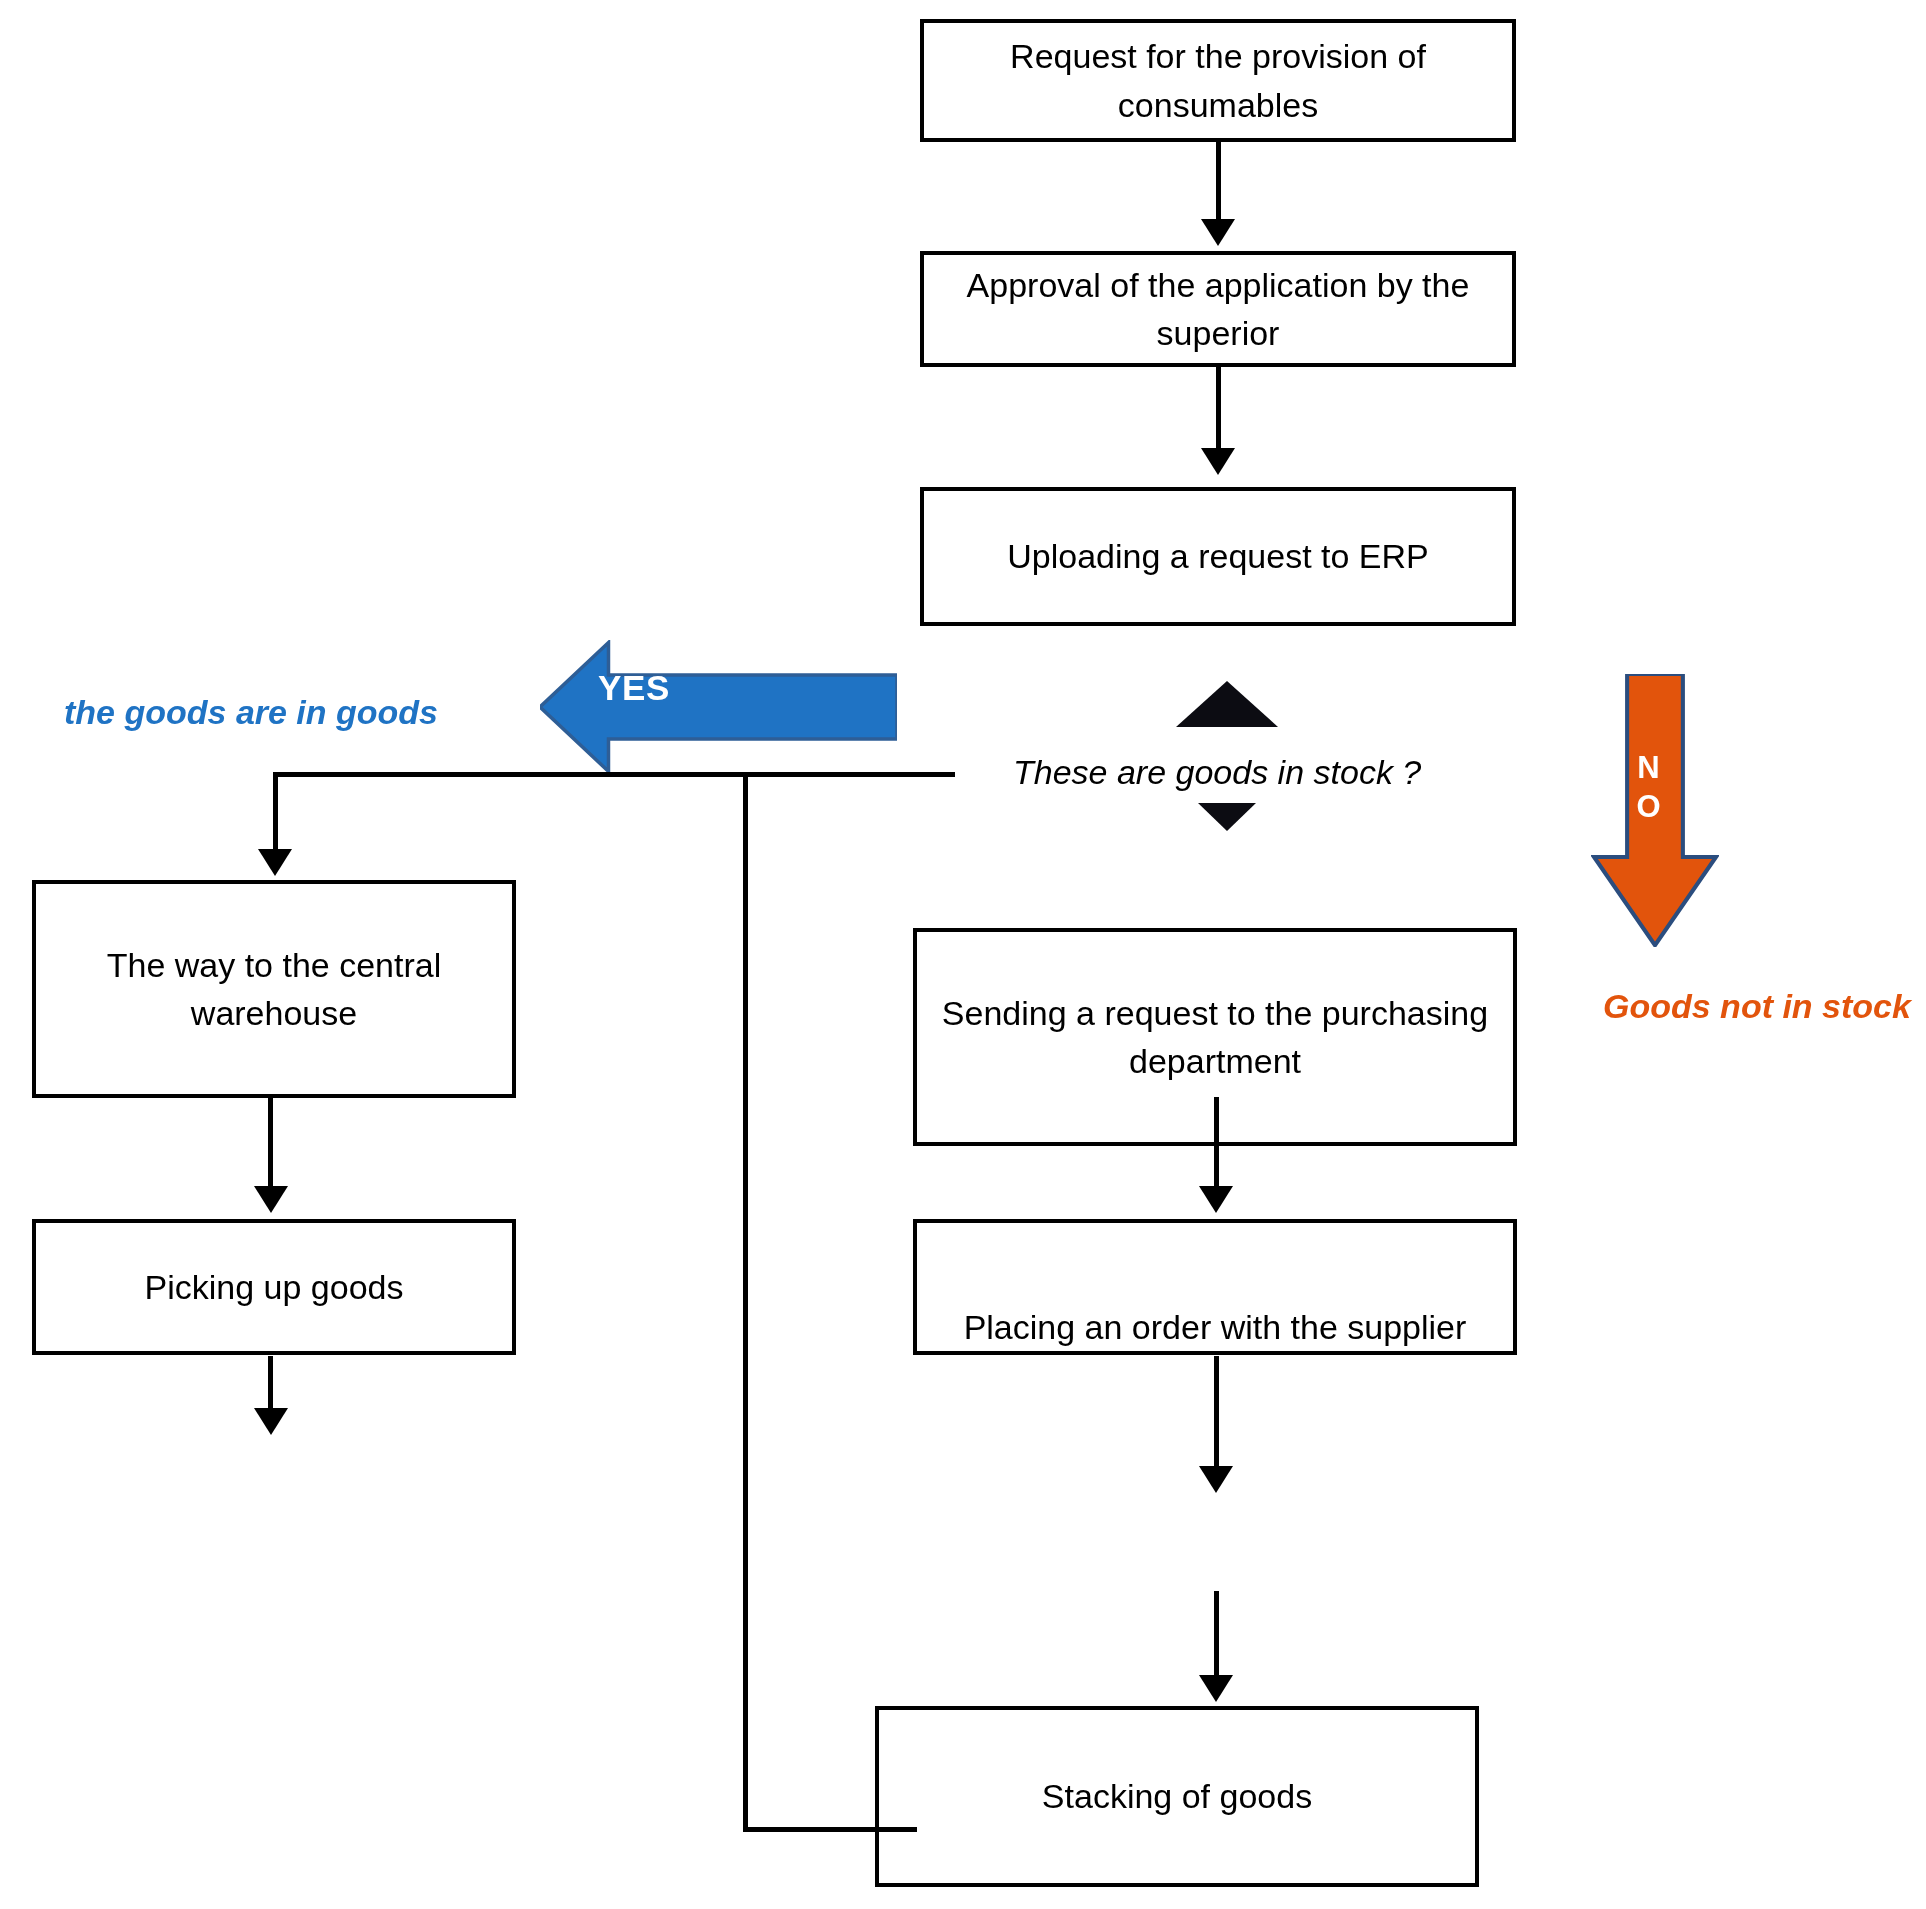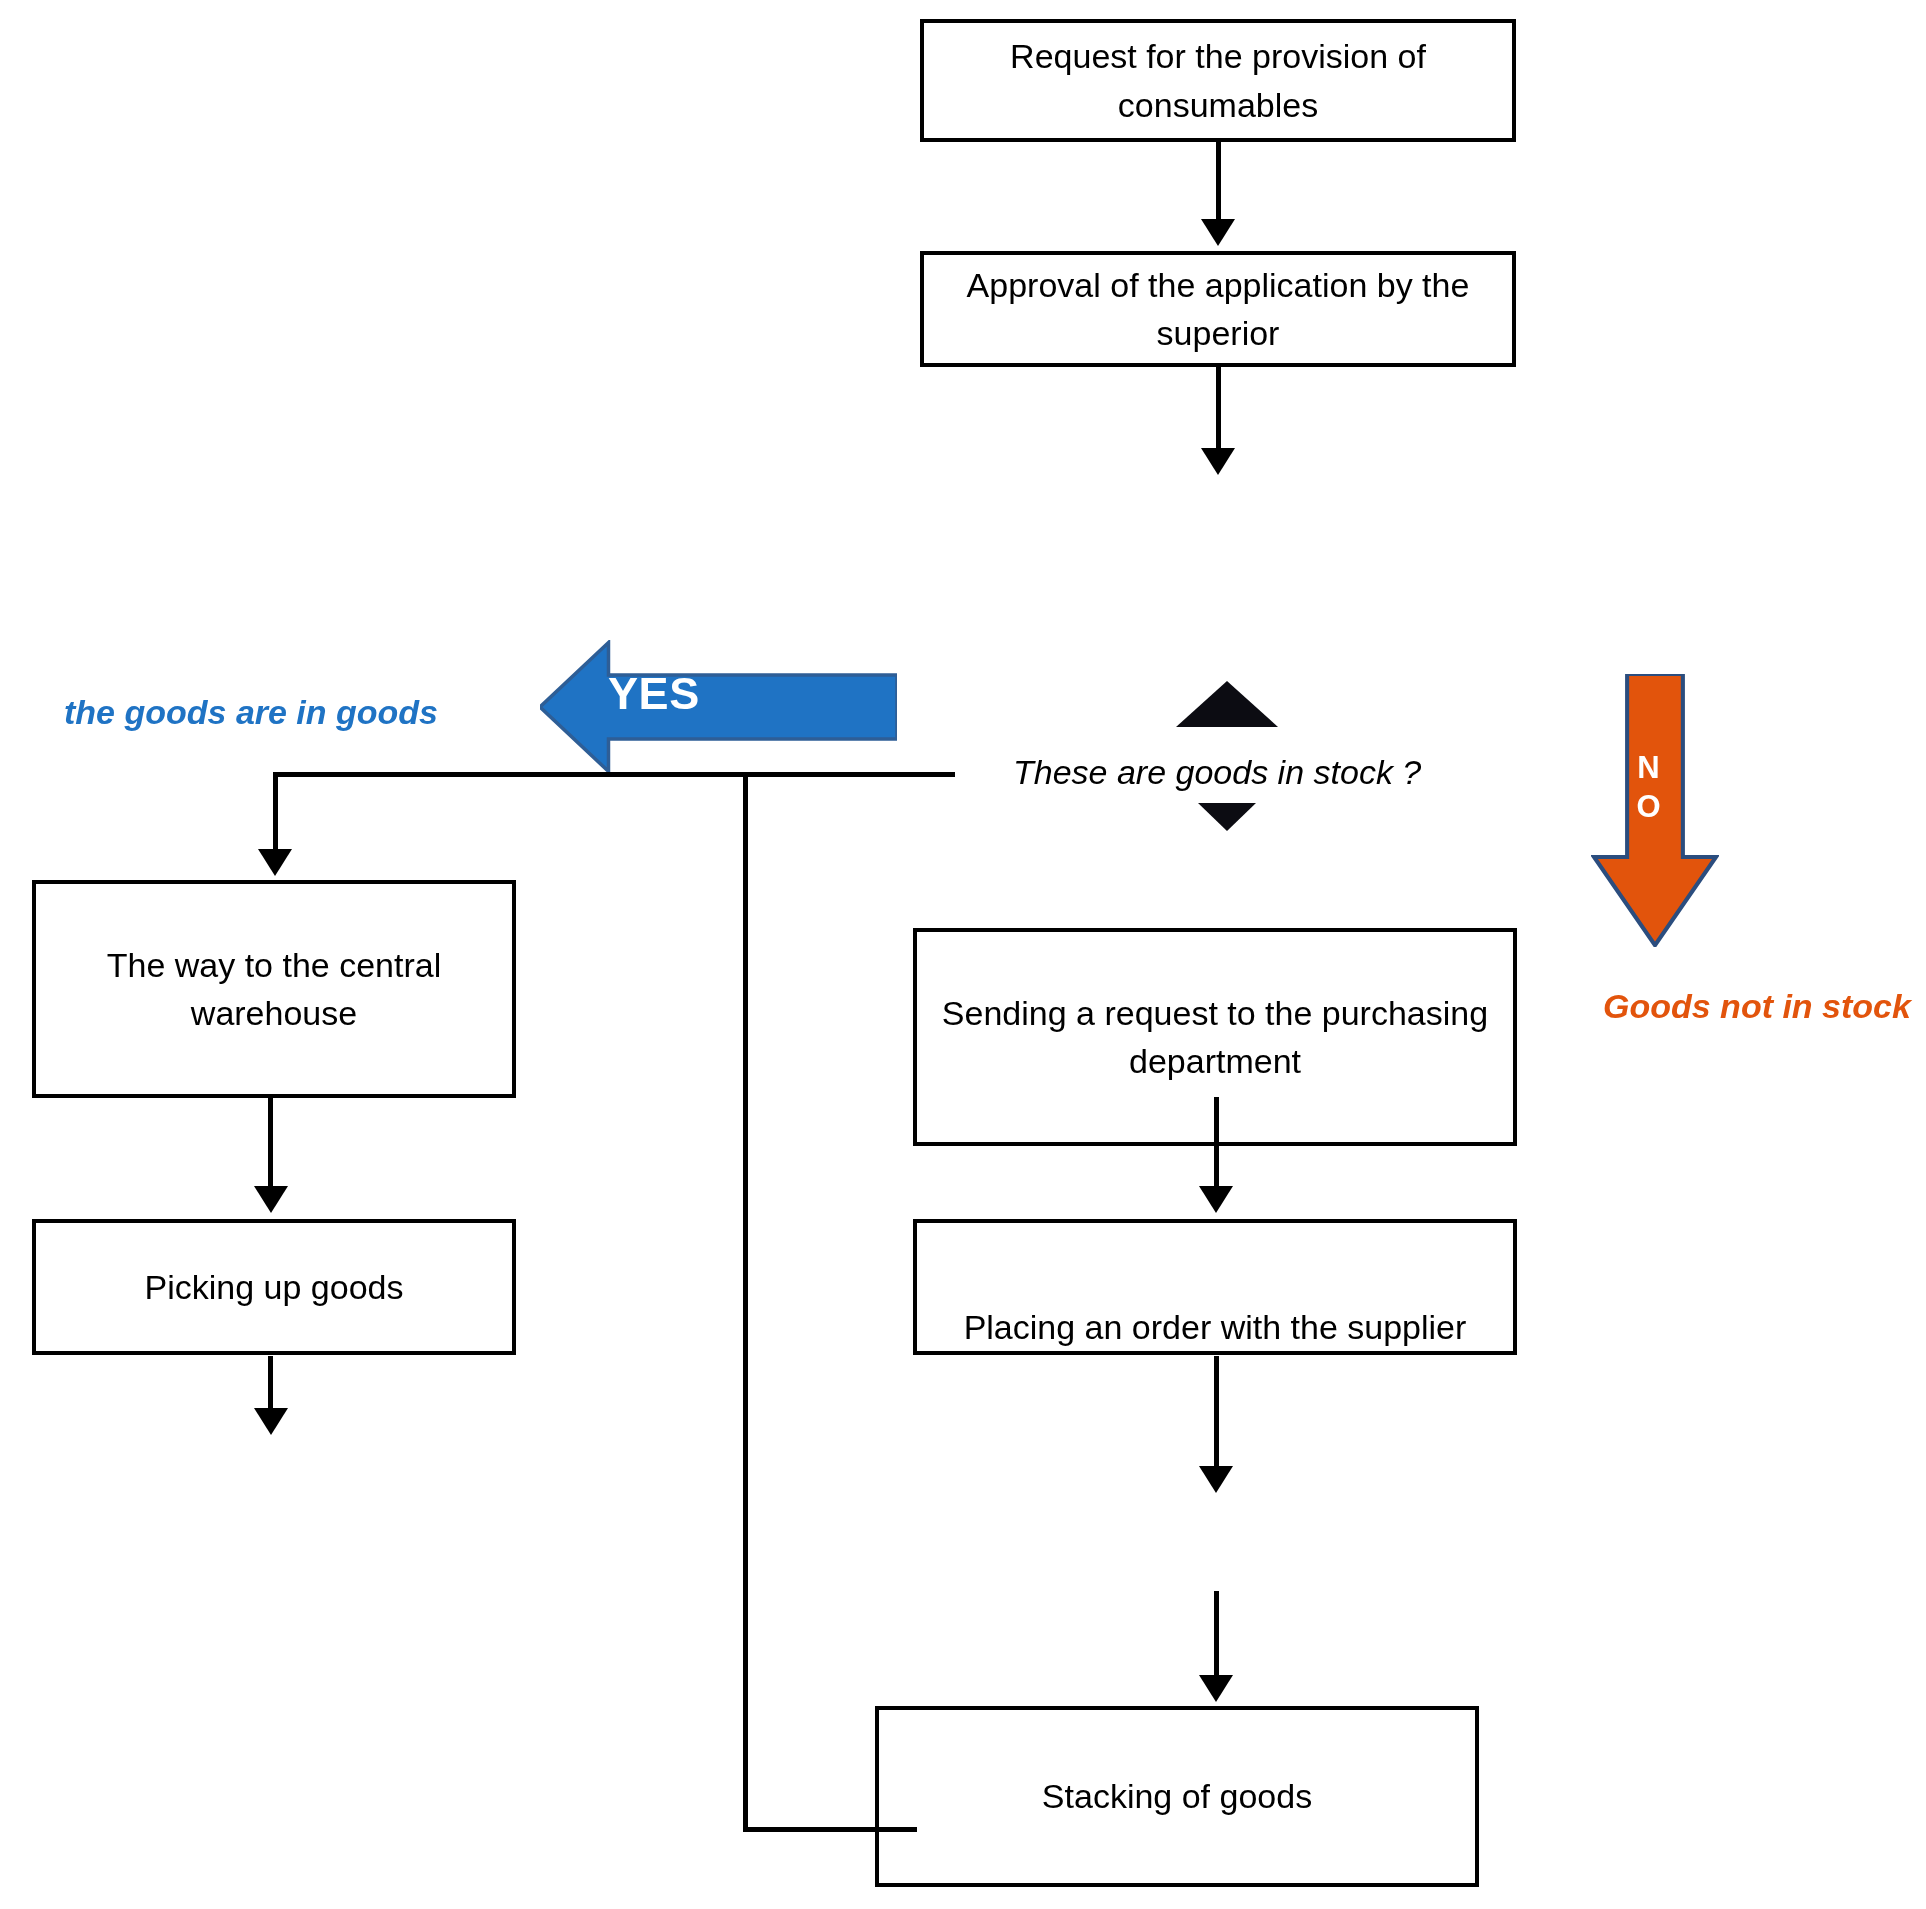--- a/index.html
+++ b/index.html
@@ -86,23 +86,22 @@
     width: 357px;
     height: 134px;
   }
   .yes-arrow svg { display: block; }
   .yes-label {
     position: absolute;
     left: 598px;
     top: 668px;
     color: #ffffff;
     font-weight: bold;
-    font-size: 45px;
+    font-size: 35px;
     letter-spacing: 0.6px;
-    margin-left: 10px;
   }
 
   
   .no-arrow {
     position: absolute;
     left: 1591px;
     top: 674px;
     width: 128px;
     height: 273px;
   }
@@ -142,20 +141,23 @@
   <div class="vline" style="left:1216px; top:142px; height:87px;"></div>
   <div class="arrowhead-down" style="left:1201px; top:219px;"></div>
 
   <div class="node" style="left:920px; top:251px; width:596px; height:116px;">
     <span>Approval of the application by the superior</span>
   </div>
 
   <div class="vline" style="left:1216px; top:367px; height:90px;"></div>
   <div class="arrowhead-down" style="left:1201px; top:448px;"></div>
 
+  <div class="node" style="left:920px; top:487px; width:596px; height:139px;">
+    <span>Uploading a request to ERP</span>
+  </div>
 
   <div class="tri-up" style="left:1176px; top:681px;"></div>
   <div class="decision-label" style="left:981px; top:753px;">These are goods in stock ?</div>
   <div class="tri-down" style="left:1198px; top:803px;"></div>
 
   <div class="yes-arrow">
     <svg width="357" height="134" viewBox="0 0 615 230">
       <polygon points="0,115 118,4 118,60 615,60 615,170 118,170 118,226" fill="#1F73C4" stroke="#2E5E96" stroke-width="6" stroke-linejoin="miter"></polygon>
     </svg>
   </div>

